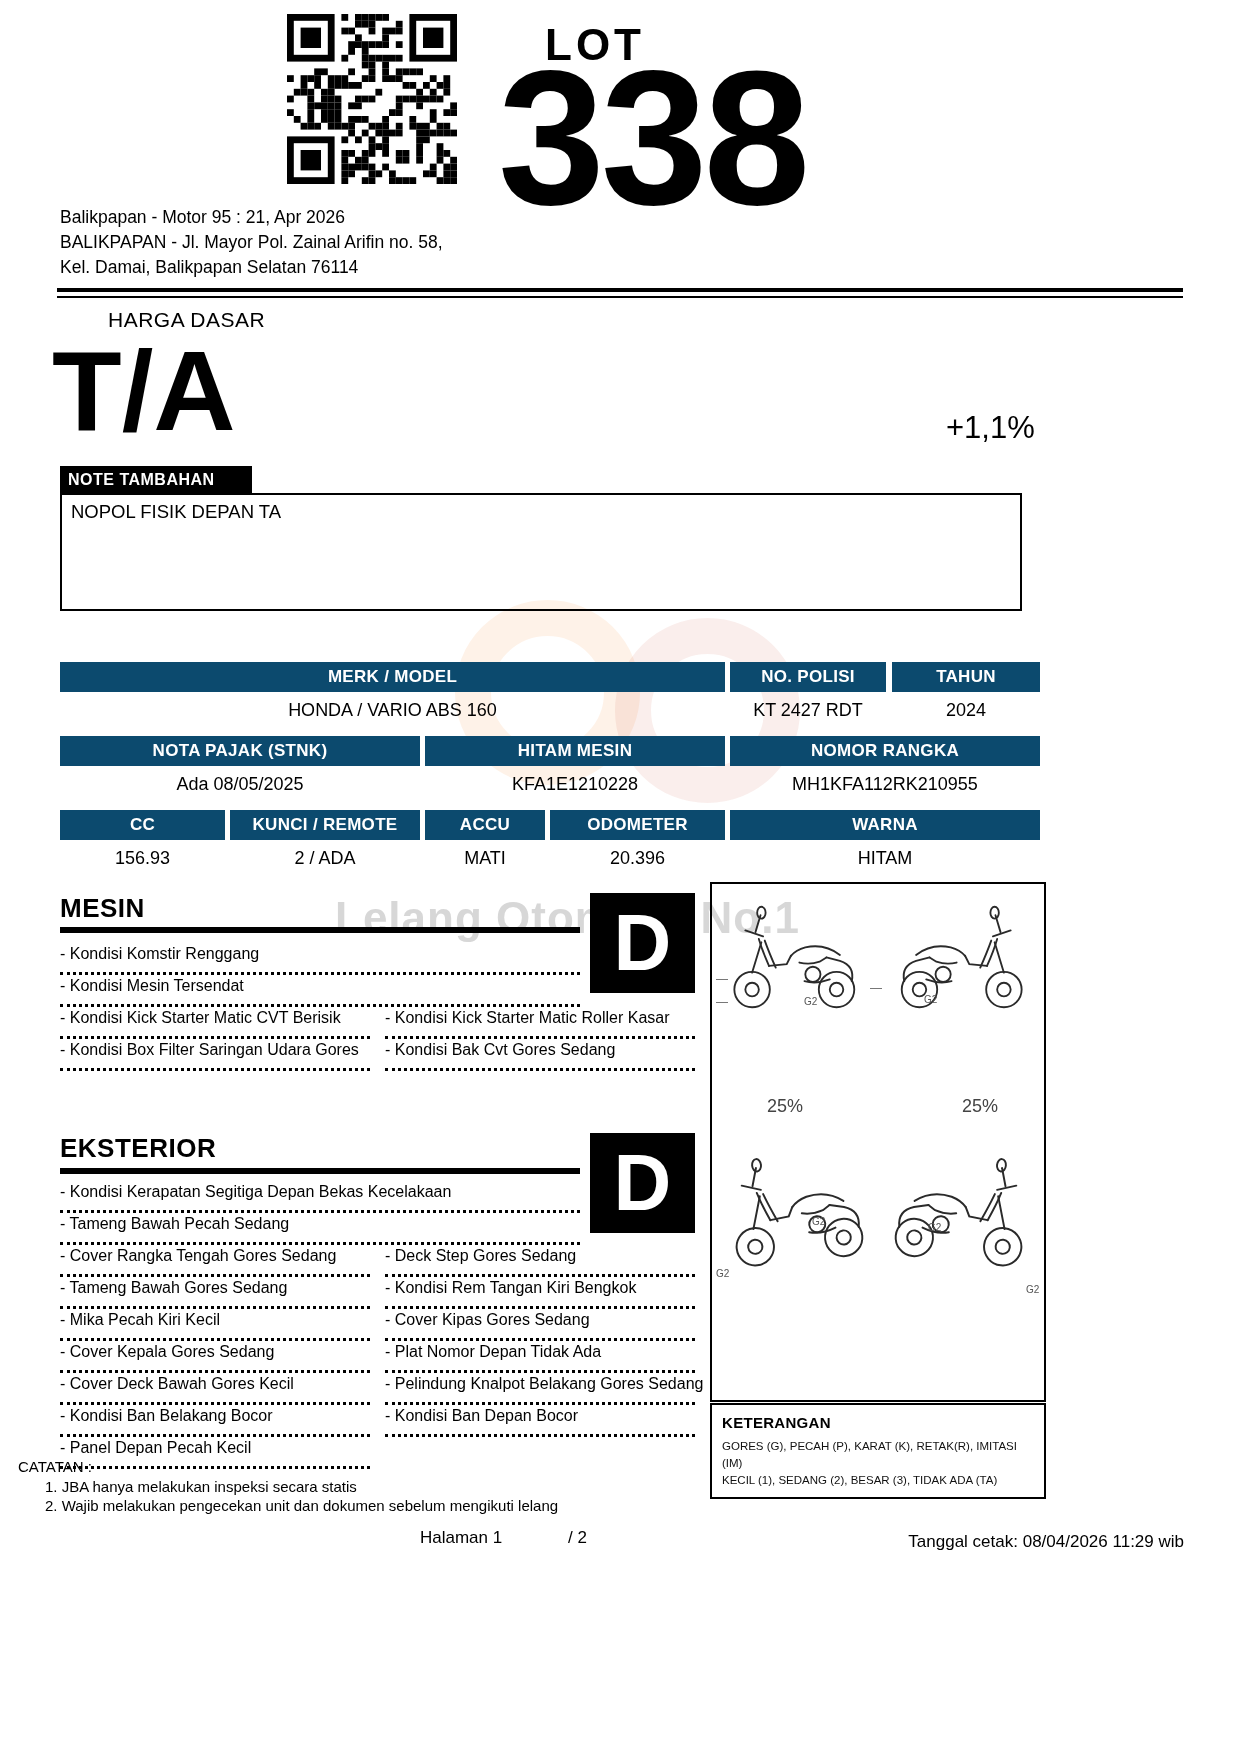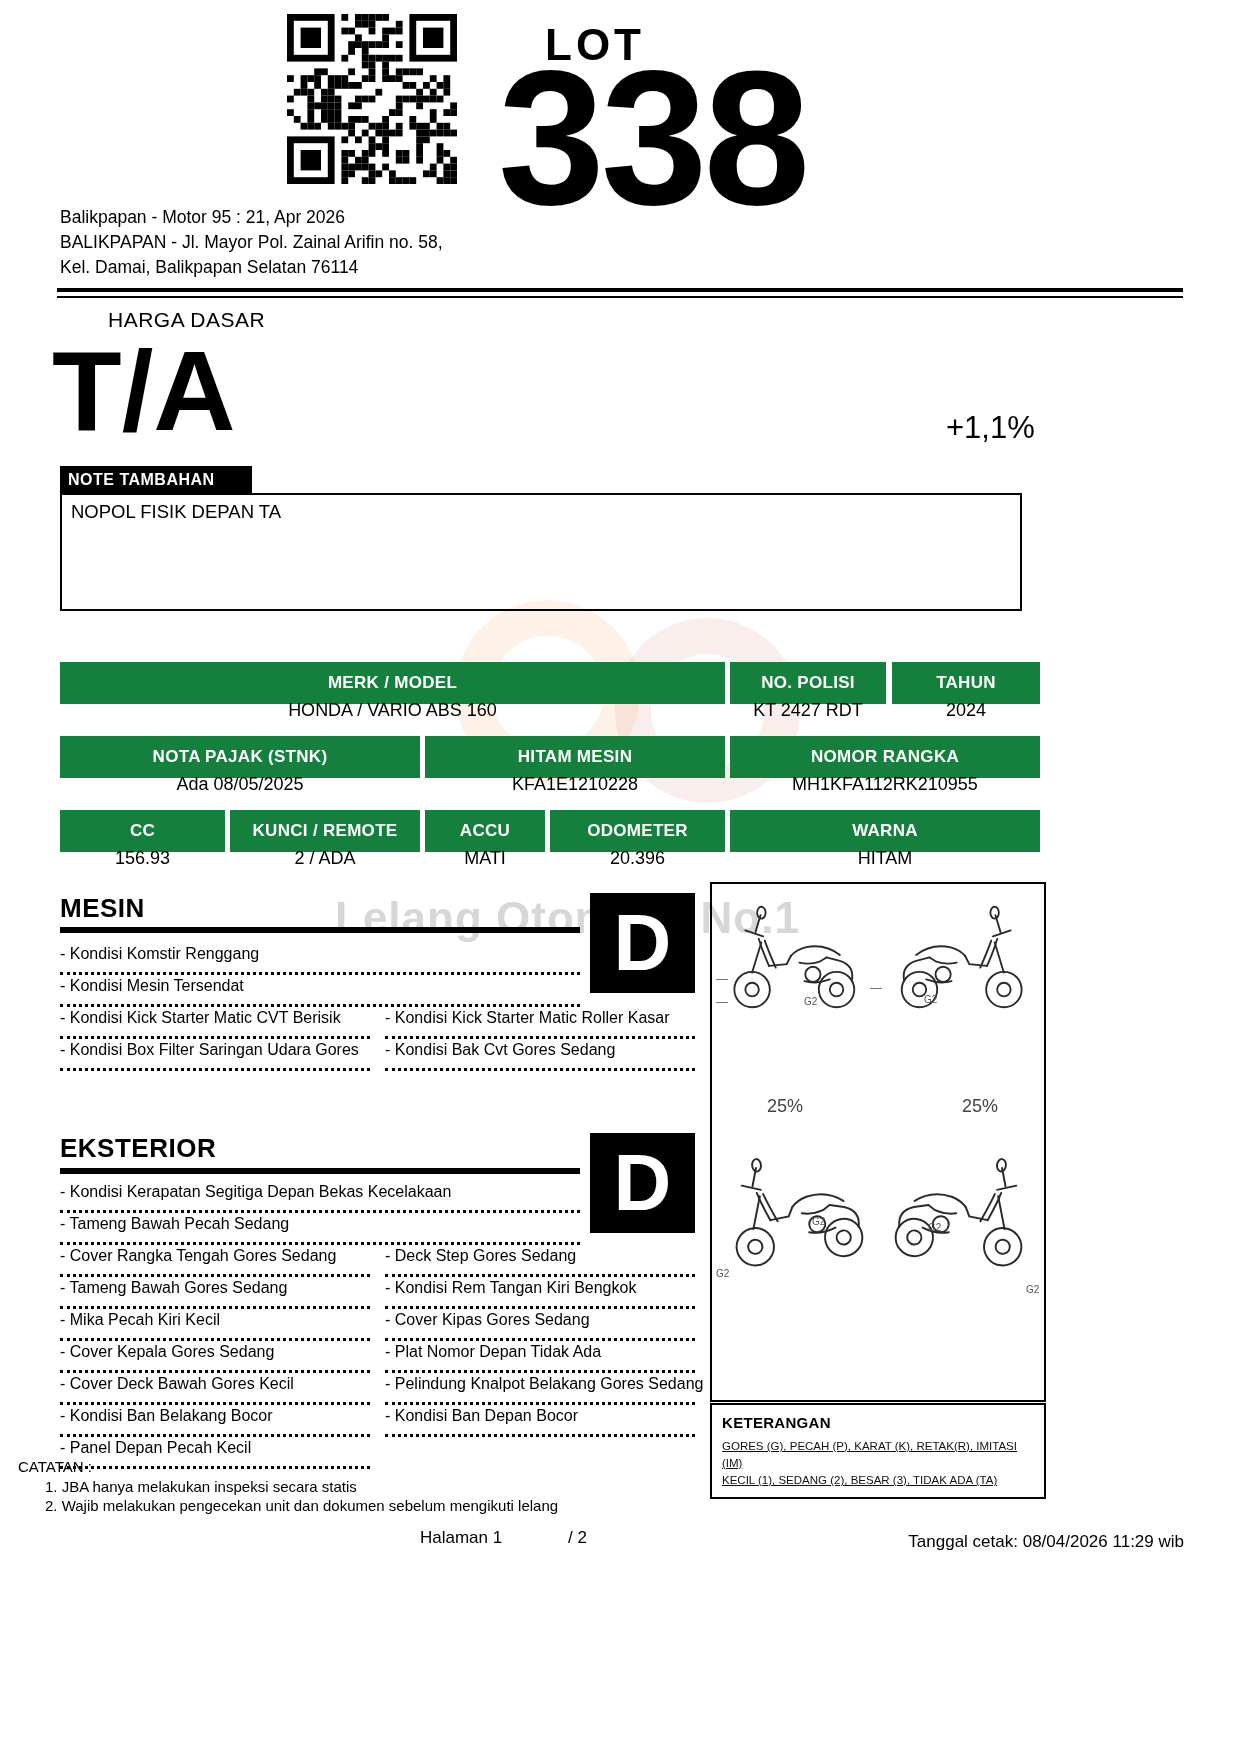--- a/index.html
+++ b/index.html
@@ -23,21 +23,21 @@
   .harga-value { left:52px; top:328px; font-size:114px; font-weight:bold; line-height:1.1; }
   .increment  { left:946px; top:410px; font-size:31px; font-weight:normal; }
 
   
   .note-label { left:60px; top:466px; width:192px; height:27px; background:#000; color:#fff;
                 font-size:16px; font-weight:bold; line-height:27px; padding-left:8px; letter-spacing:.5px; }
   .note-box { left:60px; top:493px; width:962px; height:118px; border:2px solid #000;
               padding:6px 9px; font-size:18.5px; }
 
   
-  .hcell { position:absolute; height:42px; background:#15803d; color:#fff; font-weight:bold;
+  .hcell { position:absolute; height:30px; background:#0c4a6e; color:#fff; font-weight:bold;
            font-size:17px; display:flex; align-items:center; justify-content:center; letter-spacing:.3px; }
   .vcell { position:absolute; height:32px; font-size:18px; display:flex; align-items:center; justify-content:center; }
 
   
   .section-title { font-size:26px; font-weight:bold; letter-spacing:.5px; }
   .title-bar { height:6px; background:#000; }
   .grade-box { width:105px; height:100px; background:#000; color:#fff; display:flex;
                align-items:center; justify-content:center; font-size:80px; font-weight:bold; }
   .cond-rows { width:650px; }
   .cond-row { display:flex; }
@@ -49,21 +49,21 @@
   .bike-panel { left:710px; top:882px; width:336px; height:520px; border:2px solid #000; }
   .bike { position:absolute; }
   .bike.flip svg, .bike svg { display:block; }
   .flipx { transform:scaleX(-1); }
   .pct-label { position:absolute; font-size:18px; color:#444; }
   .g2 { position:absolute; font-size:10px; color:#555; }
   .tick { position:absolute; background:#777; }
 
   .ket-box { left:710px; top:1403px; width:336px; height:96px; border:2px solid #000; padding:9px 10px; }
   .ket-title { font-size:15px; font-weight:bold; margin-bottom:7px; letter-spacing:.3px; }
-  .ket-line { font-size:11.5px; line-height:17px; color:#111;text-decoration:underline; }
+  .ket-line { font-size:11.5px; line-height:17px; color:#111; }
 
   
   .catatan-label { left:18px; top:1458px; font-size:15px; }
   .catatan-1 { left:45px; top:1478px; font-size:15px; }
   .catatan-2 { left:45px; top:1497px; font-size:15px; }
   .halaman { left:420px; top:1528px; font-size:17px; }
   .page-total { left:568px; top:1528px; font-size:17px; }
   .print-date { right:56px; top:1532px; font-size:17px; }
 
   

